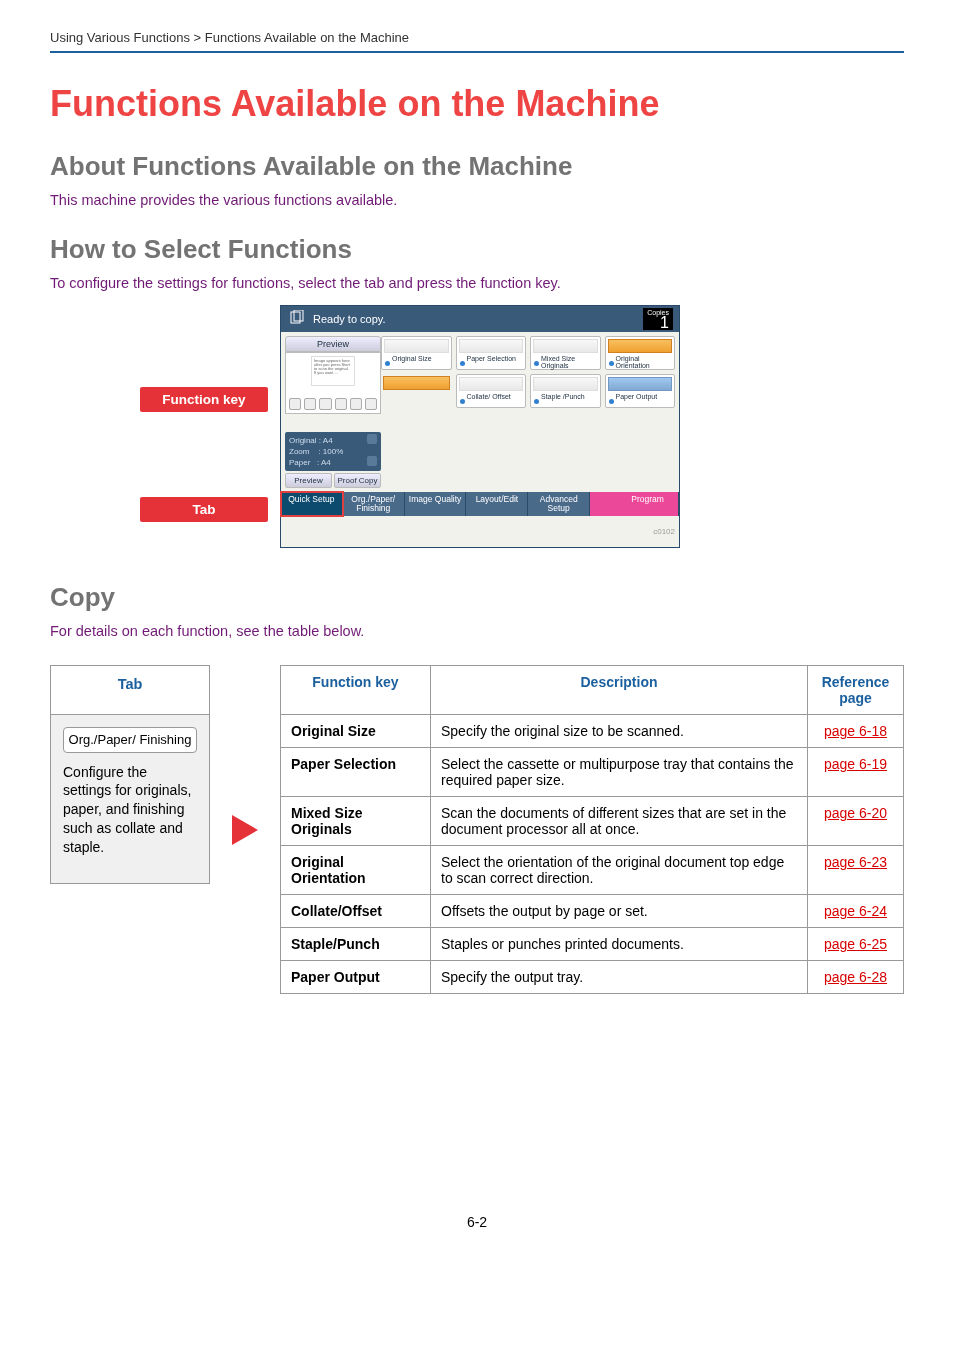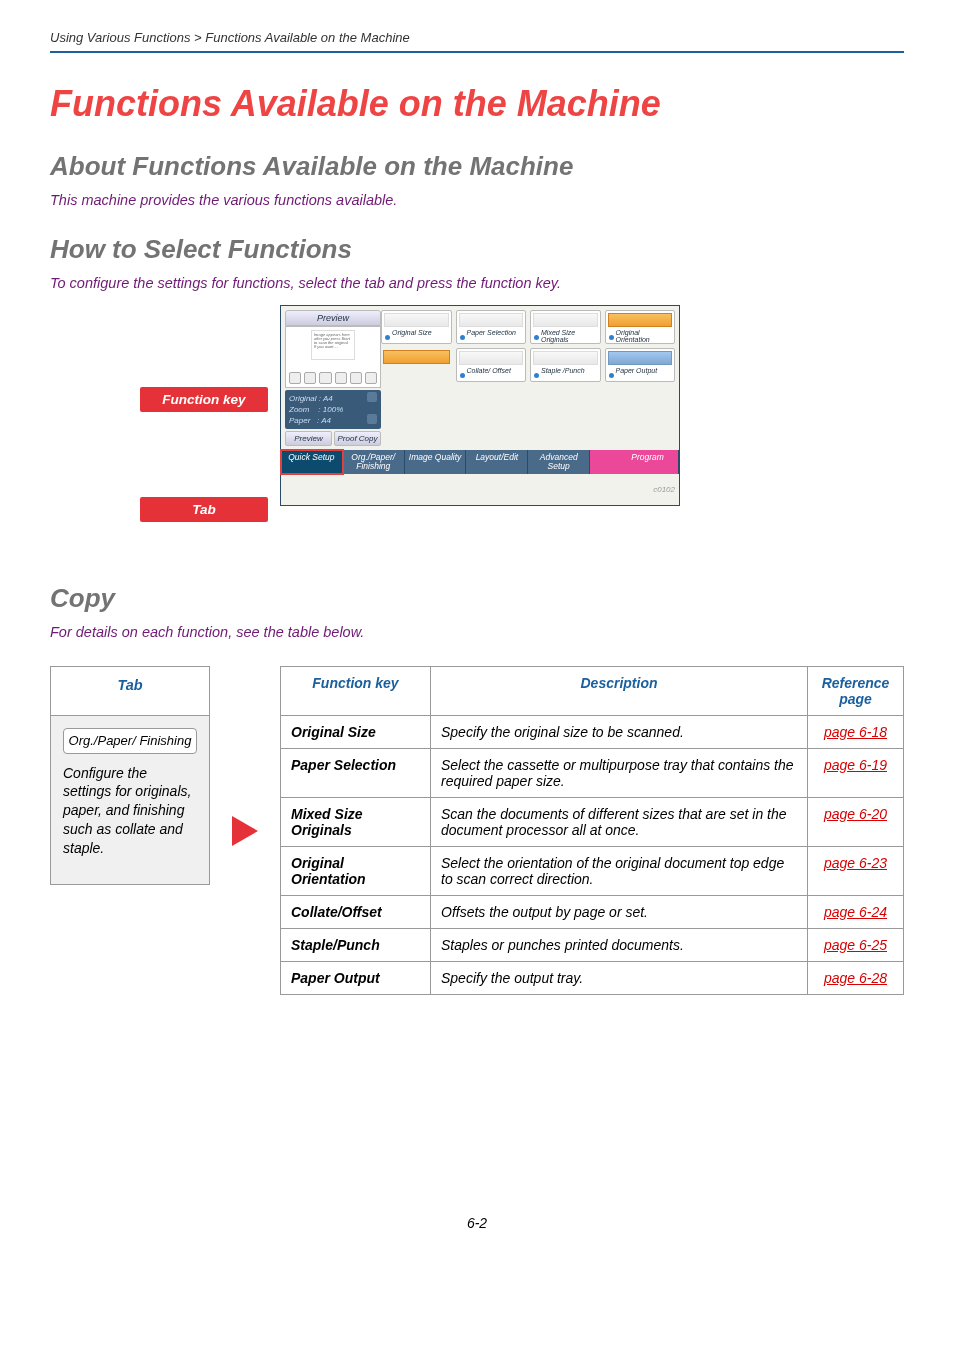--- a/index.html
+++ b/index.html
@@ -6,21 +6,20 @@
   body {
     font-family: Arial, Helvetica, sans-serif;
     background: #fff;
     width: 954px;
     margin: 0 auto;
     color: #000;
     font-size: 14px;
   }
   .page {
     padding: 30px 50px 40px 50px;
-    font-style: italic;
   }
   .breadcrumb {
     font-size: 13px;
     color: #333;
     padding-bottom: 6px;
   }
   .hr-top {
     height: 2px;
     background: #1a5f9e;
     margin-bottom: 30px;
@@ -33,21 +32,21 @@
     margin-bottom: 26px;
   }
   h2 {
     font-family: Arial, sans-serif;
     font-weight: 900;
     color: #737373;
     font-size: 26px;
     margin-bottom: 10px;
   }
   h2.copy {
-    margin-top: 48px;
+    margin-top: 34px;
   }
   p.lead {
     font-size: 14.5px;
     margin-bottom: 26px;
     color: #701a75;
   }
   p.lead-tight { margin-bottom: 14px; }
 
   
   .shot-row {
@@ -149,21 +148,21 @@
     width: 14px; height: 12px;
     border: 1px solid #aaa;
     background: #eee;
     border-radius: 2px;
   }
   .info-lines {
     background: #3a5a7a;
     color: #cde;
     font-size: 8px;
     padding: 3px 4px;
-    margin-top: 2px;
+    margin-top: 18px;
     border-radius: 2px;
     line-height: 11px;
     position: relative;
   }
   .info-lines .bookmark {
     position: absolute;
     right: 4px;
     width: 10px; height: 10px;
     background: #5a7a9a;
     border-radius: 2px;
@@ -335,20 +334,33 @@
   <h2>How to Select Functions</h2>
   <p class="lead lead-tight">To configure the settings for functions, select the tab and press the function key.</p>
 
   <div class="shot-row">
     <div class="shot-labels">
       <div class="label-box label-fkey">Function key</div>
       <div class="label-box label-tab">Tab</div>
     </div>
 
     <div class="shot">
+      <div class="shot-header">
+        <span>
+          <svg width="16" height="16" viewBox="0 0 16 16">
+              <rect x="2" y="2" width="9" height="11" fill="none" stroke="#fff" stroke-width="1"></rect>
+              <rect x="5" y="0" width="9" height="11" fill="none" stroke="#fff" stroke-width="1"></rect>
+            </svg>
+        </span>
+        <span>Ready to copy.</span>
+        <div class="copies">
+          <div>Copies</div>
+          <div class="num">1</div>
+        </div>
+      </div>
       <div class="shot-body">
         <div class="shot-left">
           <div class="preview-tab">Preview</div>
           <div class="preview-pane">
             <div class="preview-page">Image appears here after you press Start to scan the original. If you want ...</div>
             <div class="preview-icons">
                 <span></span>
                 <span></span>
                 <span></span>
                 <span></span>

